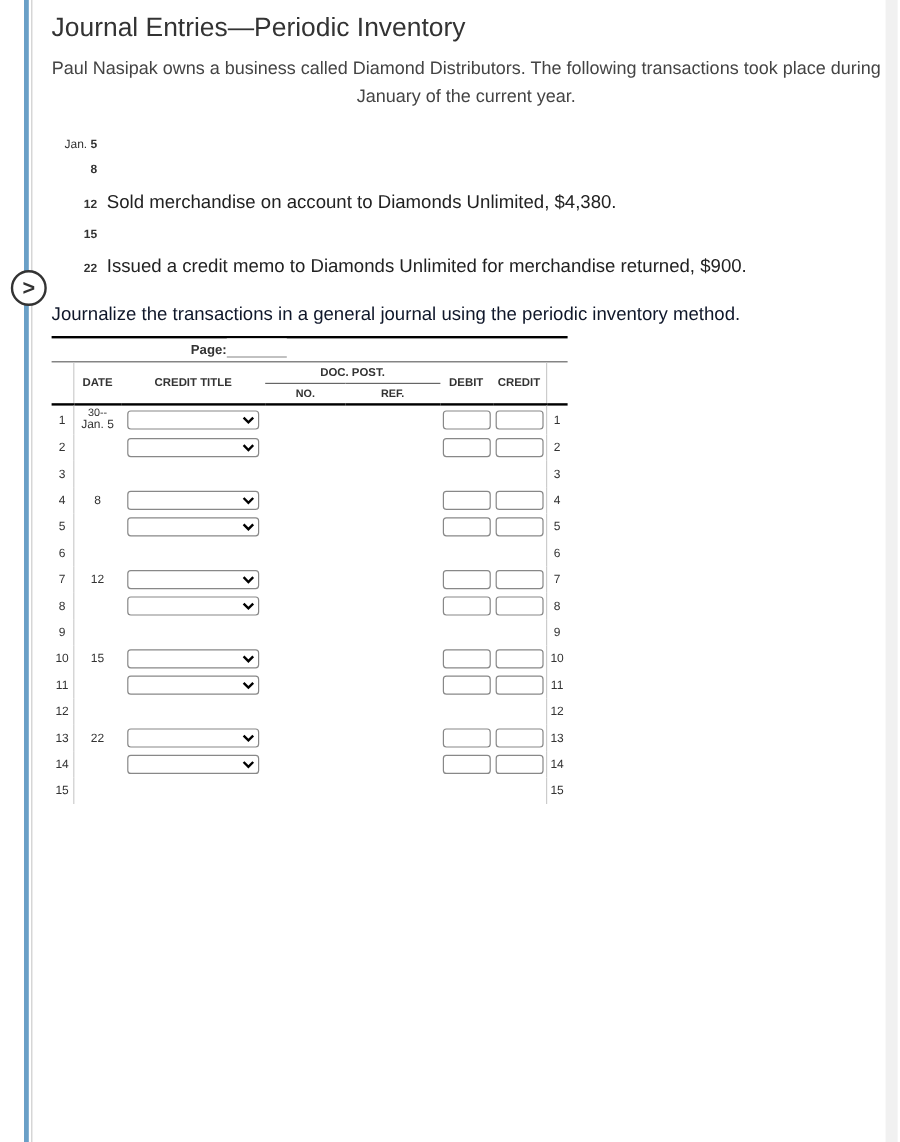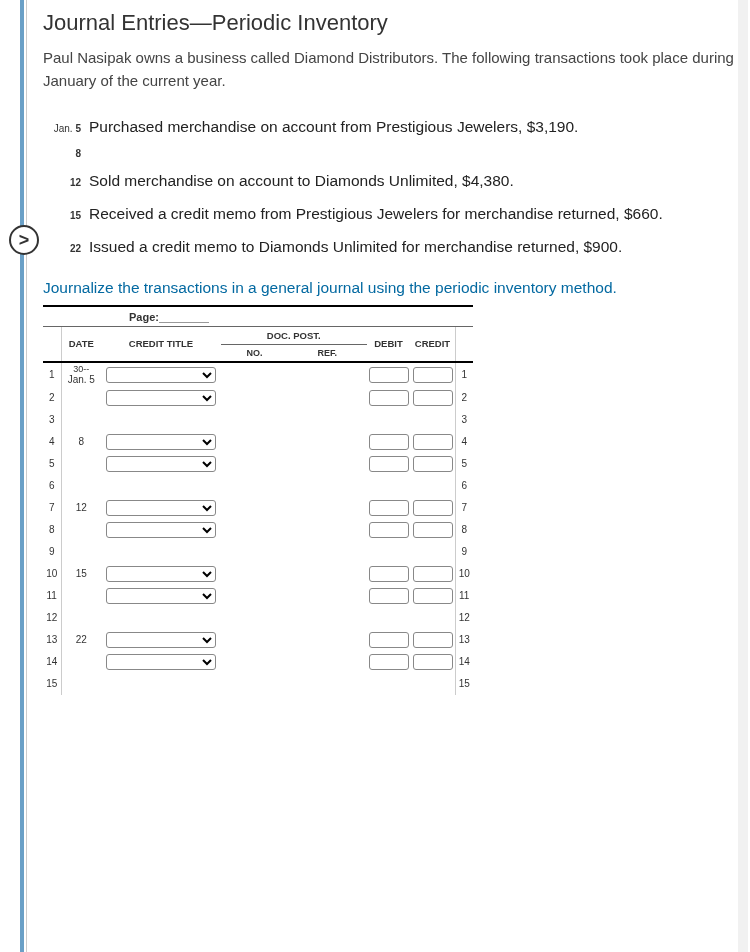--- a/index.html
+++ b/index.html
@@ -46,20 +46,21 @@
     font-size: 22px;
     font-weight: normal;
     color: #333;
     margin: 4px 0 10px 0;
   }
   p.intro {
     font-size: 15px;
     line-height: 1.55;
     color: #444;
     margin: 0 0 22px 0;
+    text-align: center;
   }
   .trans-list {
     margin: 0 0 20px 0;
     padding: 0;
   }
   .trans-row {
     display: flex;
     align-items: baseline;
     margin-bottom: 10px;
   }
@@ -72,37 +73,37 @@
     flex-shrink:0;
   }
   .trans-date .pref { font-size:10px;text-align:right; }
   .trans-text {
     font-size: 15.5px;
     color: #222;
     line-height: 1.5;
   }
   p.instruction {
     font-size: 15.5px;
-    color: #0369a1;
+    color: #0f172a;
     margin: 6px 0 8px 0;
   }
   .journal {
     border-top: 2px solid #000;
     width: 430px;
     font-size: 11px;
   }
   .page-row {
     border-bottom: 1px solid #666;
     height: 20px;
     display: flex;
   }
   .page-label {
     font-weight: bold;
     font-size: 11px;
-    margin-left: 86px;
+    margin-left: 116px;
     line-height: 20px;
     text-align: center;
   }
   .page-input {
     border: none;
     border-bottom: 1px solid #999;
     width: 50px;
     height: 16px;
     font-size: 11px;
   }
@@ -168,32 +169,30 @@
   </div>
   <div class="inner">
 
     <h2 class="title">Journal Entries—Periodic Inventory</h2>
 
     <p class="intro">Paul Nasipak owns a business called Diamond Distributors. The following transactions took place during January of the current year.</p>
 
     <div class="trans-list" id="trans-list">
         <div class="trans-row">
           <div class="trans-date"><span class="pref">Jan. </span><b>5</b></div>
-          <div class="trans-text">Purchased merchandise on account from Prestigious Jewelers, $3,190.</div>
         </div>
         <div class="trans-row">
           <div class="trans-date"><b>8</b></div>
         </div>
         <div class="trans-row">
           <div class="trans-date"><b>12</b></div>
           <div class="trans-text">Sold merchandise on account to Diamonds Unlimited, $4,380.</div>
         </div>
         <div class="trans-row">
           <div class="trans-date"><b>15</b></div>
-          <div class="trans-text">Received a credit memo from Prestigious Jewelers for merchandise returned, $660.</div>
         </div>
         <div class="trans-row">
           <div class="trans-date"><b>22</b></div>
           <div class="trans-text">Issued a credit memo to Diamonds Unlimited for merchandise returned, $900.</div>
         </div>
       </div>
 
     <p class="instruction">Journalize the transactions in a general journal using the periodic inventory method.</p>
 
     <div class="journal">

